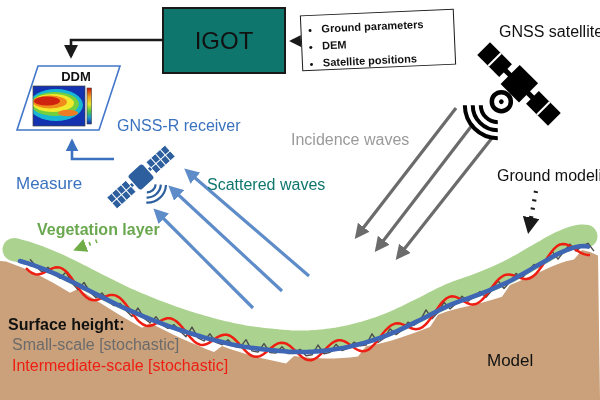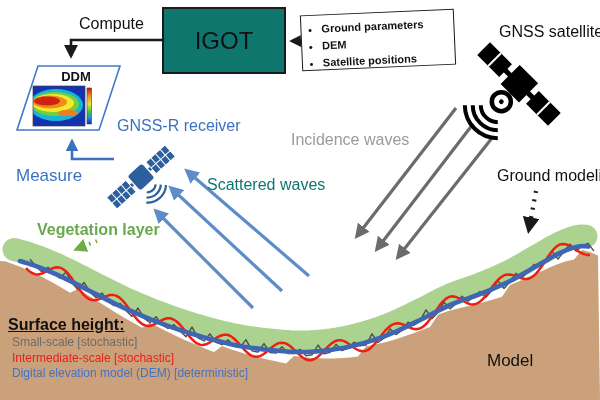--- a/index.html
+++ b/index.html
@@ -1,39 +1,39 @@
 <!DOCTYPE html>
 <html><head>
 <meta charset="utf-8">
 <style>
   html,body{margin:0;padding:0;background:#fff;}
   #canvas{position:relative;width:600px;height:400px;overflow:hidden;background:#fff;
           font-family:"Liberation Sans",sans-serif;}
   #diagram{position:absolute;left:0;top:0;}
   .lbl{position:absolute;white-space:nowrap;color:#111;}
   .lbl-compute{left:79px;top:15px;font-size:16px;}
-  .lbl-measure{left:16px;top:166px;font-size:17px;color:#3b72bf;text-align:right;}
+  .lbl-measure{left:16px;top:174px;font-size:17px;color:#3b72bf;text-align:right;}
   .lbl-satellite{left:499px;top:23px;font-size:16px;}
   .lbl-receiver{left:117px;top:117px;font-size:16px;color:#3b72bf;}
   .lbl-incidence{left:291px;top:131px;font-size:16px;color:#9a9a9a;}
   .lbl-scattered{left:207px;top:176px;font-size:16px;color:#0f766e;}
   .lbl-groundmod{left:497px;top:167px;font-size:16px;}
   .lbl-vegetation{left:37px;top:221px;font-size:16px;color:#6aa84f;font-weight:bold;}
   .lbl-soil{left:487px;top:351px;font-size:17px;}
   .lbl-ddm{left:50px;top:69px;width:52px;text-align:center;font-size:13px;font-weight:bold;}
   .model-box{position:absolute;left:162px;top:7px;width:120px;height:63px;border:2px solid #1a1a1a;
              background:#0f766e;display:flex;flex-direction:column;align-items:center;justify-content:center;
              font-size:24px;font-weight:500;line-height:1.15;color:#111;}
   .inputs-box{position:absolute;left:301px;top:12px;width:154px;height:56px;border:1.5px solid #1a1a1a;
               background:#fff;transform:rotate(-2.5deg);box-sizing:border-box;}
   .inputs-box ul{margin:5px 0 0 6px;padding:0 0 0 14px;list-style:disc;}
   .inputs-box li{font-size:11px;font-weight:600;line-height:1.55;color:#111;}
   .legend{position:absolute;left:8px;top:315px;}
-  .legend div{white-space:nowrap;font-size:12px;line-height:1.27;}
-  .legend .lg-title{font-size:16px;font-weight:bold;color:#111;text-decoration:underline;}
+  .legend div{white-space:nowrap;font-size:16px;line-height:1.27;}
+  .legend .lg-title{font-size:16px;font-weight:bold;color:#111;}
   .lg-small{color:#6b6b6b;margin-left:4px;}
   .lg-inter{color:#ee1e12;margin-left:4px;}
   .lg-dem{color:#4472c4;margin-left:4px;}
 </style>
 </head>
 <body>
 
 <div id="canvas">
 
 <svg id="diagram" width="600" height="400" viewBox="0 0 600 400">
@@ -156,31 +156,29 @@
 </div>
 
 <div class="inputs-box">
   <ul>
     <li>Ground parameters</li>
     <li>DEM</li>
     <li>Satellite positions</li>
   </ul>
 </div>
 
-<div class="lbl lbl-compute">Compute</div>
 <div class="lbl lbl-measure">Measure</div>
 <div class="lbl lbl-ddm">DDM</div>
 <div class="lbl lbl-satellite">GNSS satellite</div>
 <div class="lbl lbl-receiver">GNSS-R receiver</div>
 <div class="lbl lbl-incidence">Incidence waves</div>
 <div class="lbl lbl-scattered">Scattered waves</div>
 <div class="lbl lbl-groundmod">Ground modeling</div>
 <div class="lbl lbl-vegetation">Vegetation layer</div>
 <div class="lbl lbl-soil">Model</div>
 
 <div class="legend">
   <div class="lg-title">Surface height:</div>
   <div class="lg-small">Small-scale [stochastic]</div>
   <div class="lg-inter">Intermediate-scale [stochastic]</div>
-  <div class="lg-dem">Digital elevation model (DEM) [deterministic]</div>
 </div>
 
 </div>
 
 </body></html>

